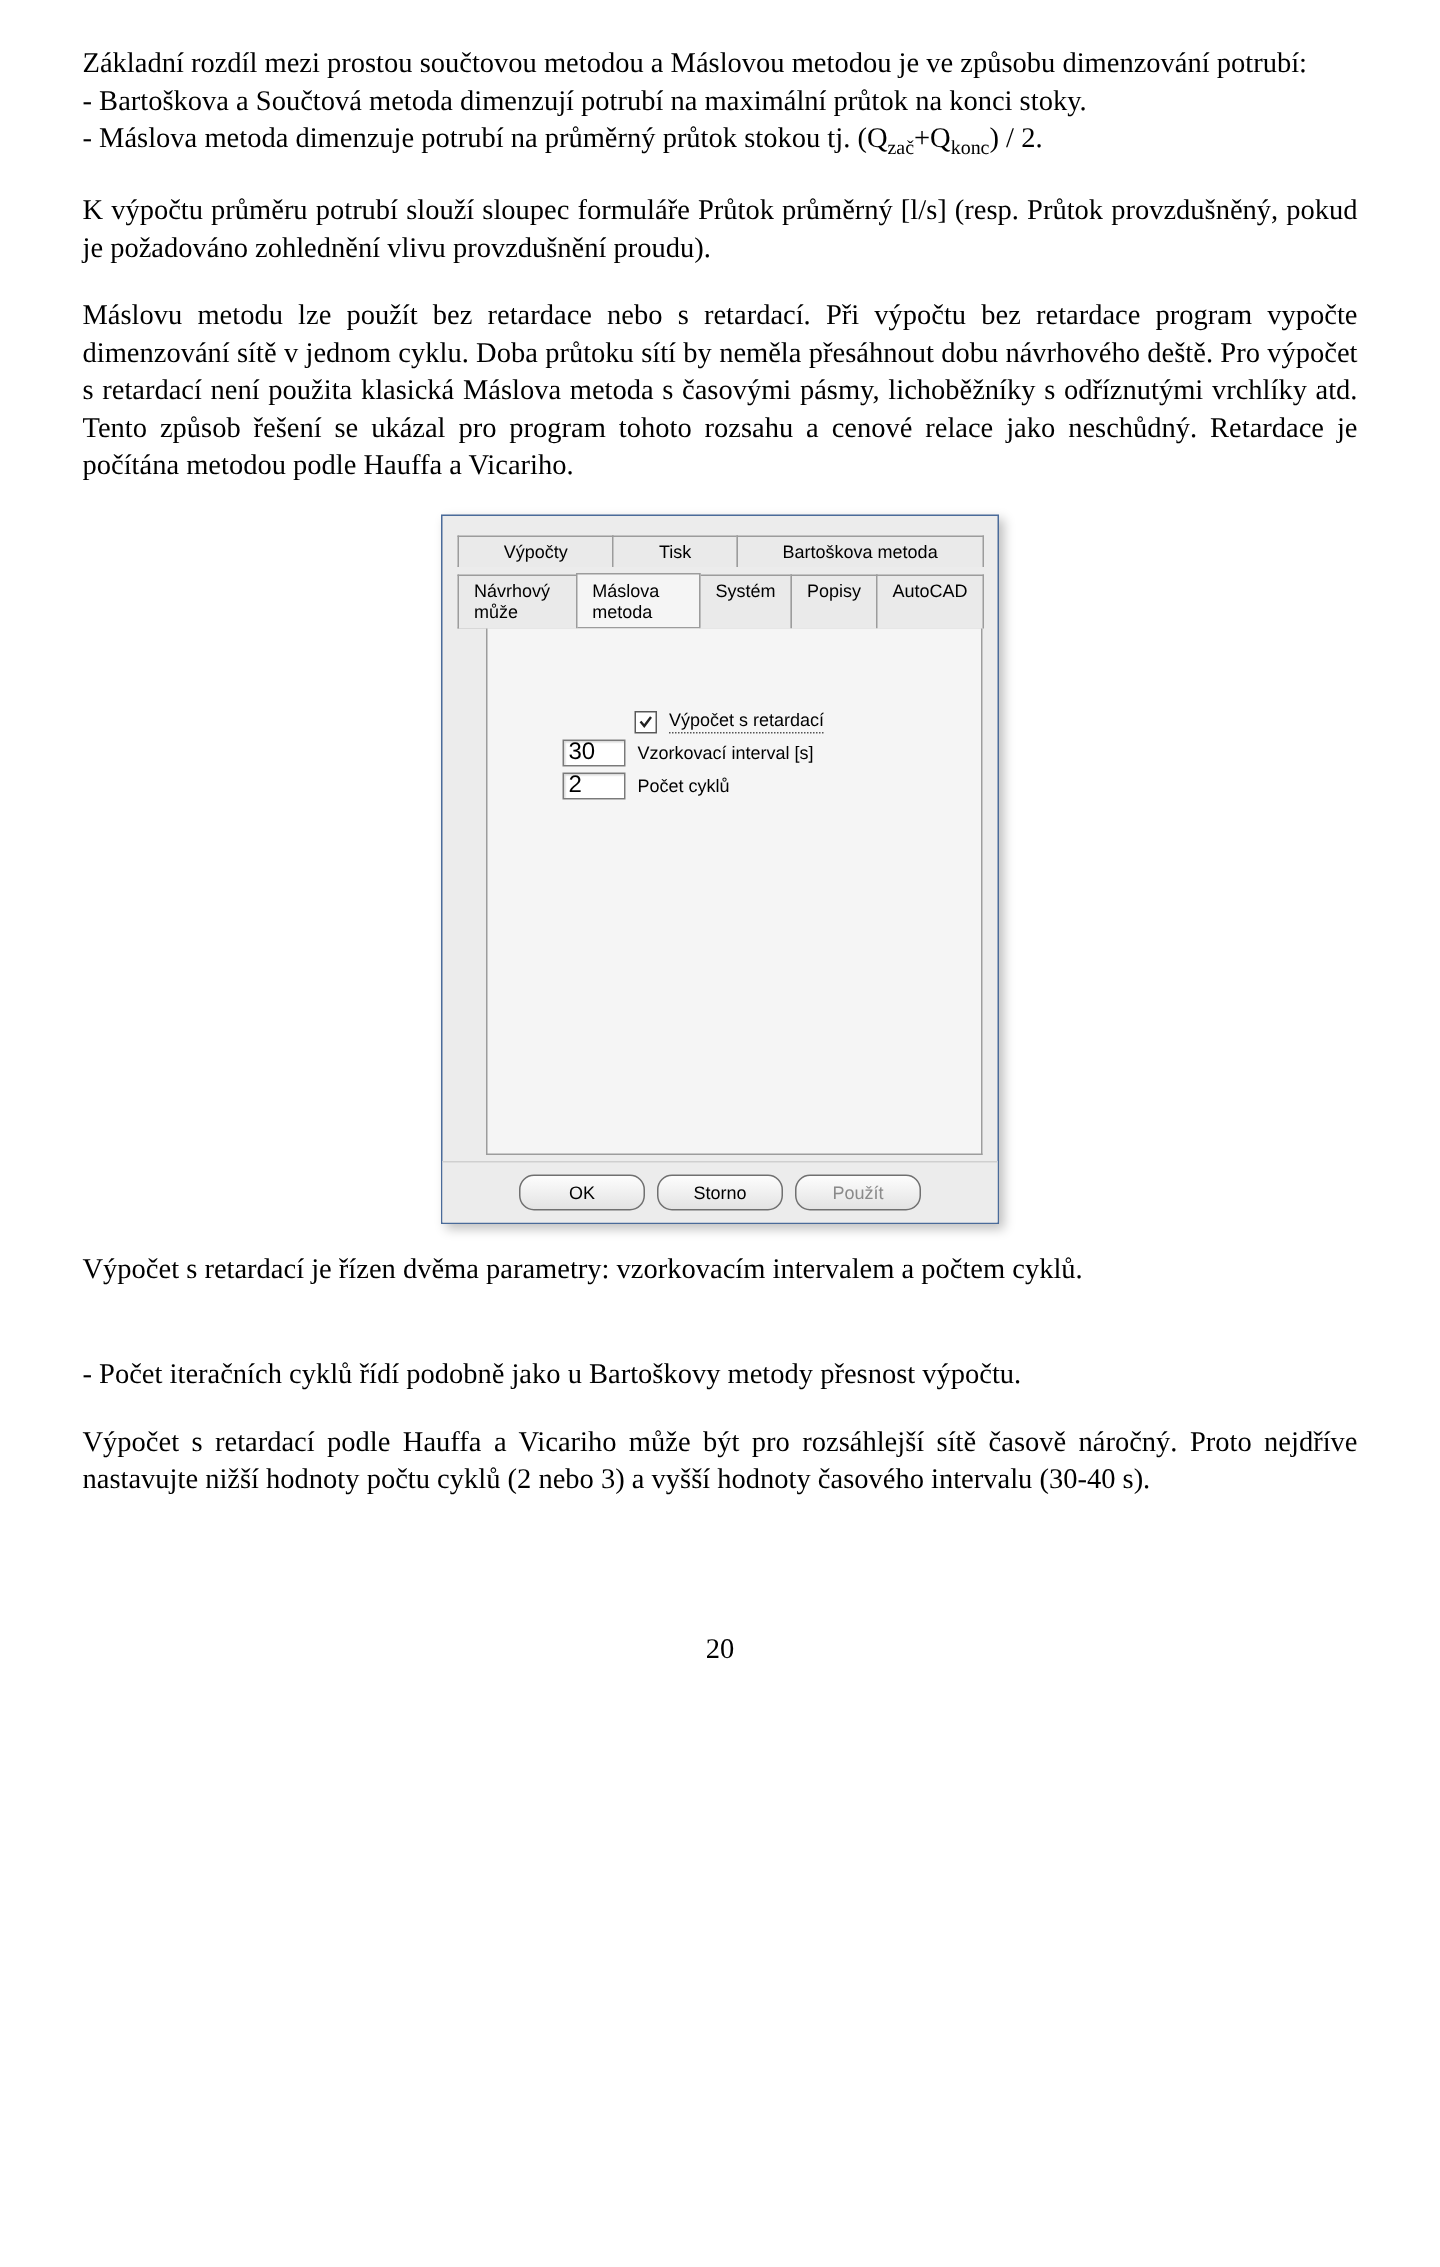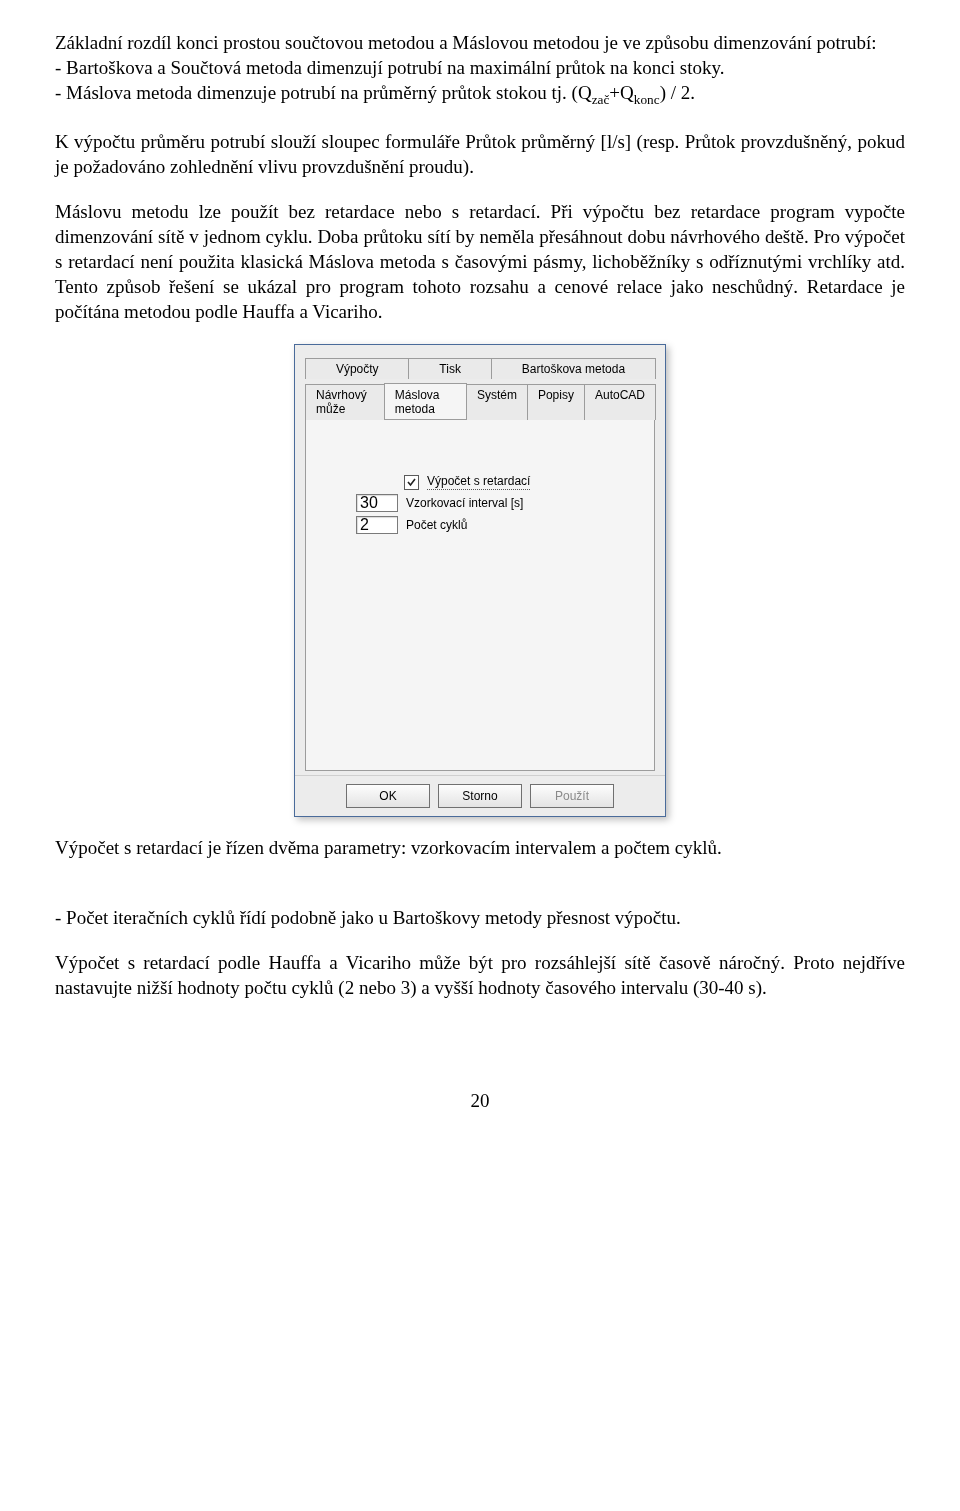--- a/index.html
+++ b/index.html
@@ -106,20 +106,21 @@
     z-index: 2;
   }
   .tabstrip.row1 .tab { flex: 1 1 auto; text-align: center; }
   .tab-panel {
     border: 1px solid #9c9c9c;
     border-top: none;
     background: #f5f5f5;
     height: 300px;
     position: relative;
     padding-top: 50px;
+    margin-left: 19px;
   }
   .form-row {
     display: flex;
     align-items: center;
     gap: 8px;
     margin: 4px 0 4px 50px;
   }
   .form-row.checkbox-row { margin-left: 98px; }
   .input {
     width: 42px;
@@ -154,38 +155,38 @@
   .btn {
     width: 82px;
     height: 22px;
     border: 1px solid #707070;
     background: linear-gradient(#fdfdfd, #e3e3e3);
     font-size: 12px;
     font-family: Tahoma, Arial, sans-serif;
     display: inline-flex;
     align-items: center;
     justify-content: center;
-    border-radius: 0;
+    border-radius: 10px;
   }
   .btn.disabled { color: #8a8a8a; }
   .page-num {
     text-align: center;
     font-family: "Times New Roman", serif;
     font-size: 19px;
     margin-top: 90px;
   }
 </style>
 </head>
 <body>
 
 <div class="page">
 
 
   <p>
-    <span>Základní rozdíl konci prostou součtovou metodou a Máslovou metodou je ve způsobu dimenzování potrubí:</span><br>
+    <span>Základní rozdíl mezi prostou součtovou metodou a Máslovou metodou je ve způsobu dimenzování potrubí:</span><br>
     <span>- Bartoškova a Součtová metoda dimenzují potrubí na maximální průtok na konci stoky.</span><br>
     <span>- Máslova metoda dimenzuje potrubí na průměrný průtok stokou tj. (Q</span><span class="sub">zač</span><span>+Q</span><span class="sub">konc</span><span>) / 2.</span>
   </p>
 
   <p class="justify">K výpočtu průměru potrubí slouží sloupec formuláře Průtok průměrný [l/s] (resp. Průtok provzdušněný, pokud je požadováno zohlednění vlivu provzdušnění proudu).</p>
 
   <p class="justify">Máslovu metodu lze použít bez retardace nebo s retardací. Při výpočtu bez retardace program vypočte dimenzování sítě v jednom cyklu. Doba průtoku sítí by neměla přesáhnout dobu návrhového deště. Pro výpočet s retardací není použita klasická Máslova metoda s časovými pásmy, lichoběžníky s odříznutými vrchlíky atd. Tento způsob řešení se ukázal pro program tohoto rozsahu a cenové relace jako neschůdný. Retardace je počítána metodou podle Hauffa a Vicariho.</p>
 
   <div class="dialog-wrap">
     <div class="dlg">

